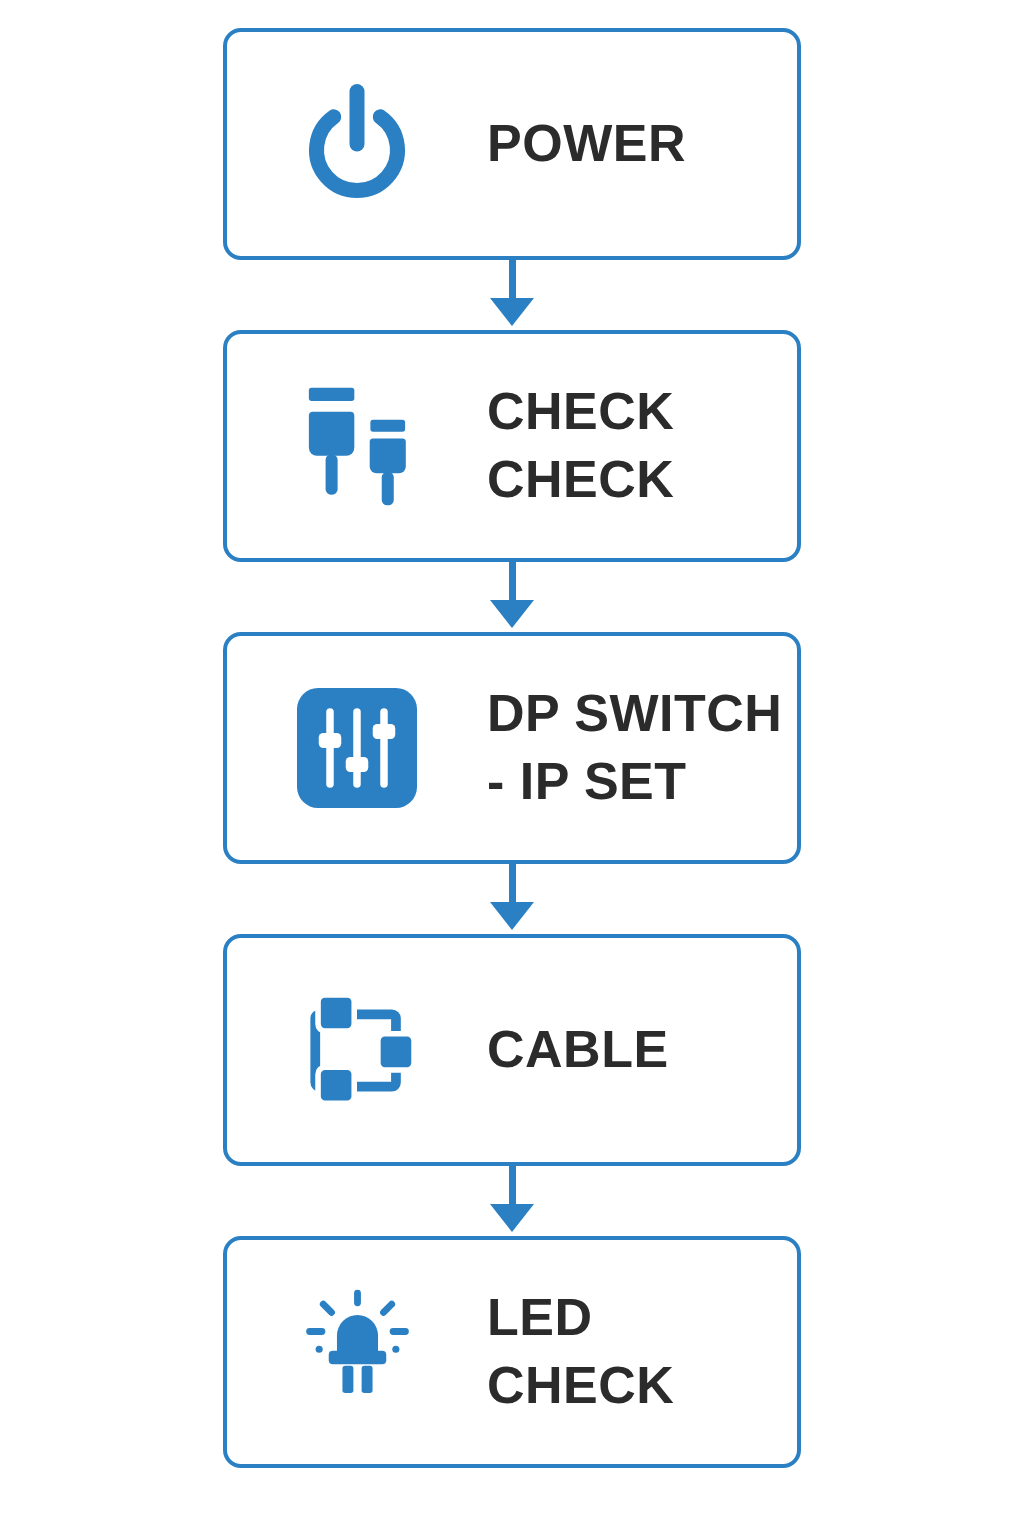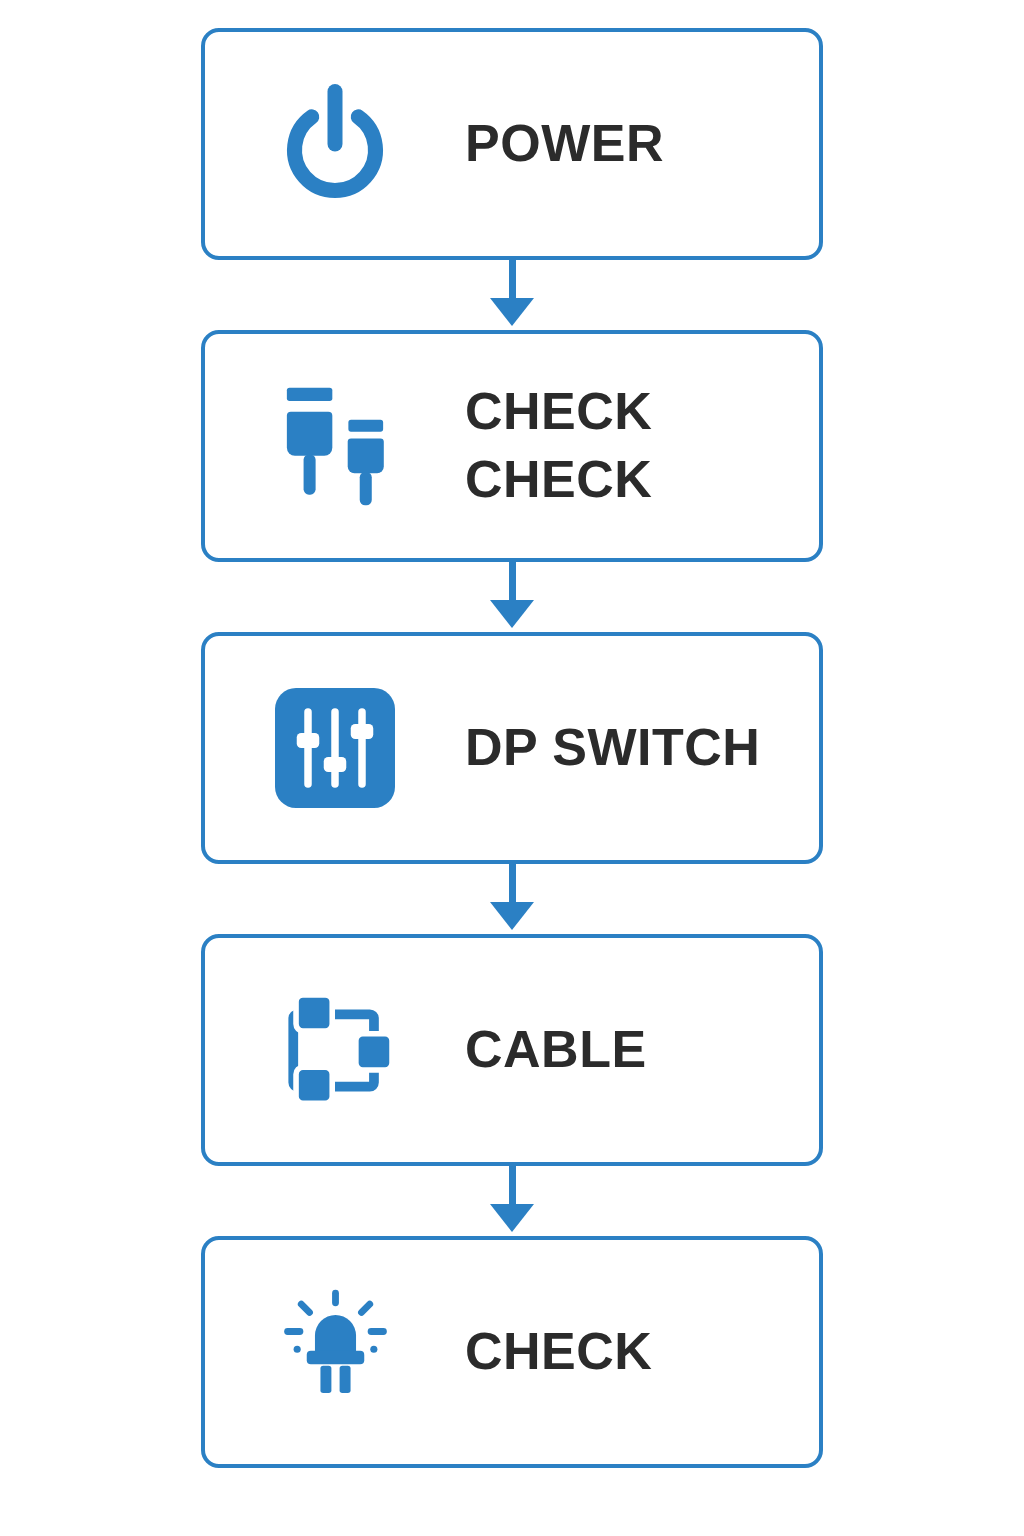--- a/index.html
+++ b/index.html
@@ -16,21 +16,21 @@
     font-family:"Liberation Sans","DejaVu Sans",sans-serif;
   }
   .flow{
     width:1024px;
     padding-top:28px;
     display:flex;
     flex-direction:column;
     align-items:center;
   }
   .step-box{
-    width:622px;
+    width:578px;
     height:232px;
     background:#fff;
     border:4px solid var(--accent);
     border-radius:18px;
     display:flex;
     align-items:center;
   }
   .icon-col{
     width:260px;
     flex:0 0 260px;
@@ -121,20 +121,21 @@
         <line x1="24" y1="18" x2="24" y2="66" stroke="#fff" stroke-width="5" stroke-linecap="round"></line>
         <line x1="42" y1="18" x2="42" y2="66" stroke="#fff" stroke-width="5" stroke-linecap="round"></line>
         <line x1="60" y1="18" x2="60" y2="66" stroke="#fff" stroke-width="5" stroke-linecap="round"></line>
         <rect x="16.5" y="32" width="15" height="10" rx="3" fill="#fff"></rect>
         <rect x="34.5" y="48" width="15" height="10" rx="3" fill="#fff"></rect>
         <rect x="52.5" y="26" width="15" height="10" rx="3" fill="#fff"></rect>
       </svg>
     </div>
     <div class="label-col">
       <div class="label-line">DP SWITCH</div>
+      <div class="label-line">- IP SET</div>
     </div>
   </div>
 
   <div class="arrow">
     <div class="stem"></div>
     <div class="head"></div>
   </div>
 
   <div class="step-box">
     <div class="icon-col">
@@ -165,17 +166,18 @@
         <line x1="7" y1="31" x2="16" y2="31" stroke="var(--accent)" stroke-width="5" stroke-linecap="round"></line>
         <line x1="68" y1="31" x2="77" y2="31" stroke="var(--accent)" stroke-width="5" stroke-linecap="round"></line>
         <line x1="17" y1="11" x2="23" y2="17" stroke="var(--accent)" stroke-width="5" stroke-linecap="round"></line>
         <line x1="67" y1="11" x2="61" y2="17" stroke="var(--accent)" stroke-width="5" stroke-linecap="round"></line>
         <line x1="42" y1="3" x2="42" y2="10" stroke="var(--accent)" stroke-width="5" stroke-linecap="round"></line>
         <circle cx="14" cy="44" r="2.6"></circle>
         <circle cx="70" cy="44" r="2.6"></circle>
       </svg>
     </div>
     <div class="label-col">
+      <div class="label-line">LED</div>
       <div class="label-line">CHECK</div>
     </div>
   </div>
 
 </div>
 
 </body></html>

